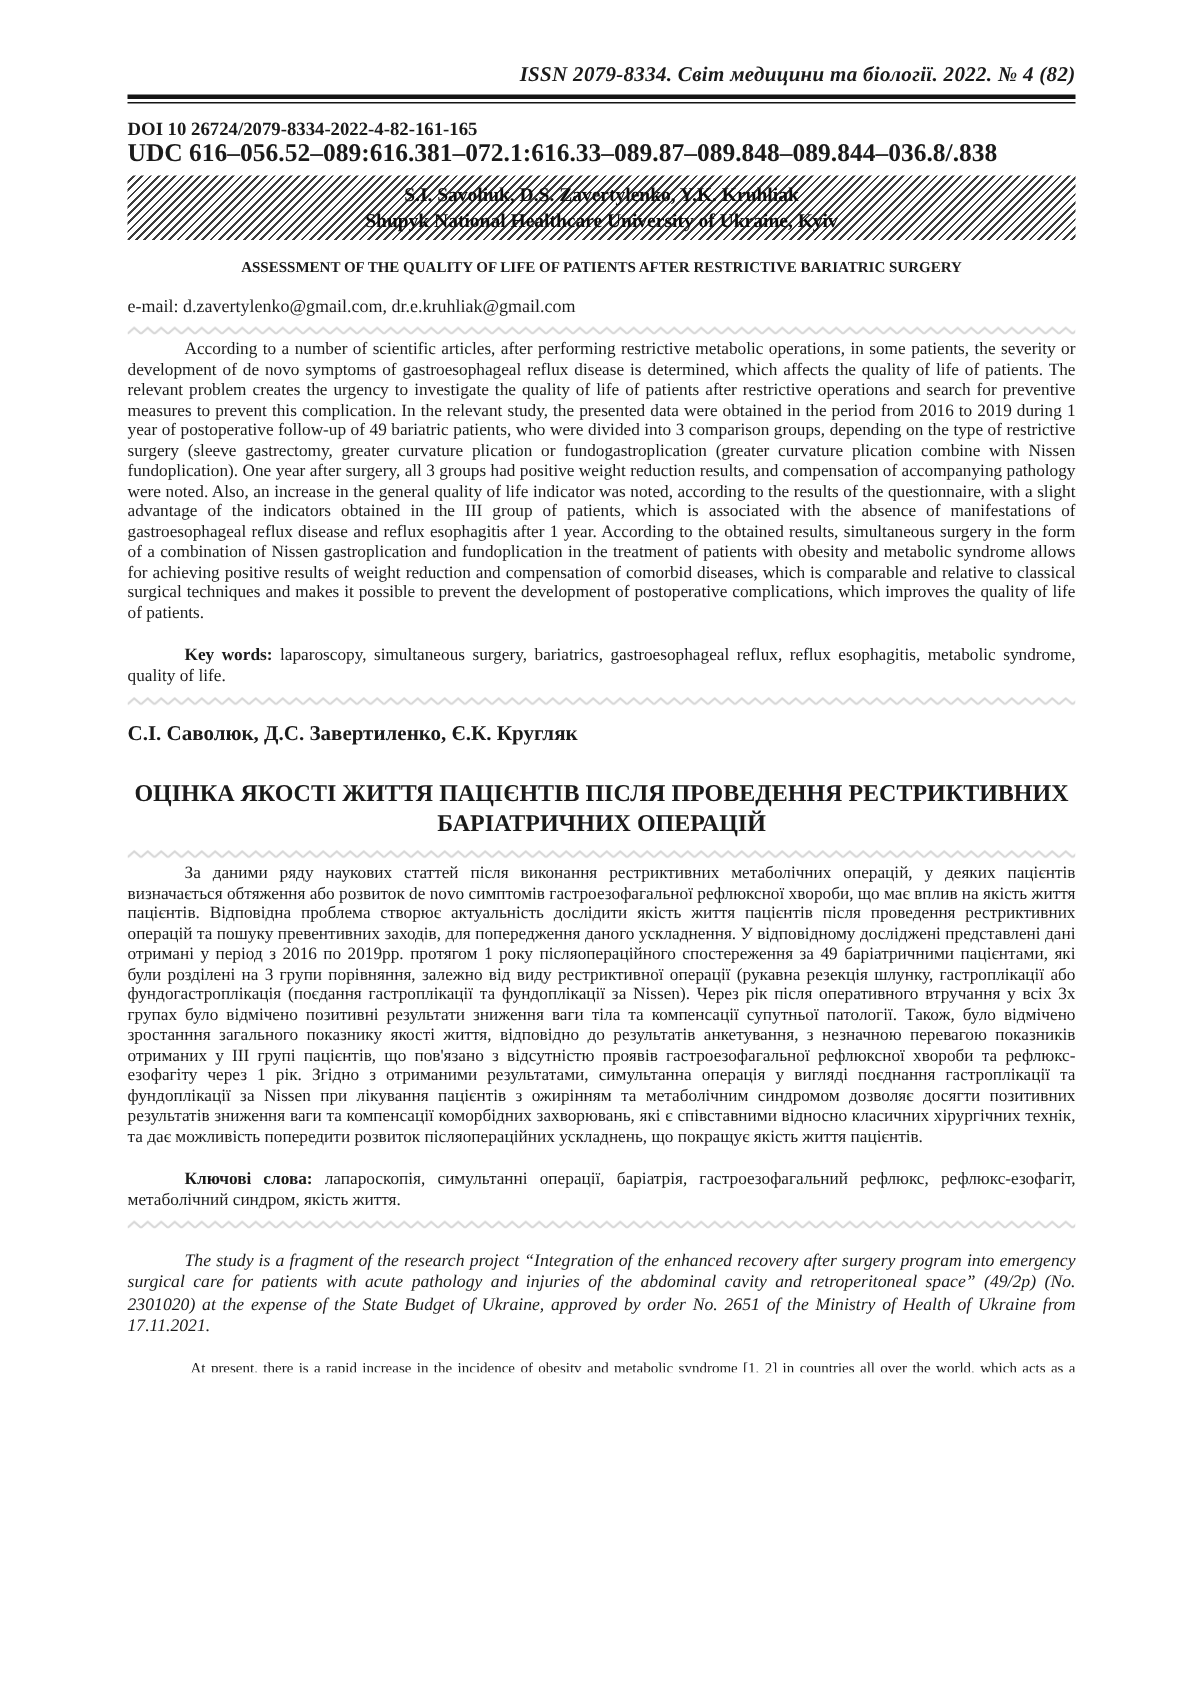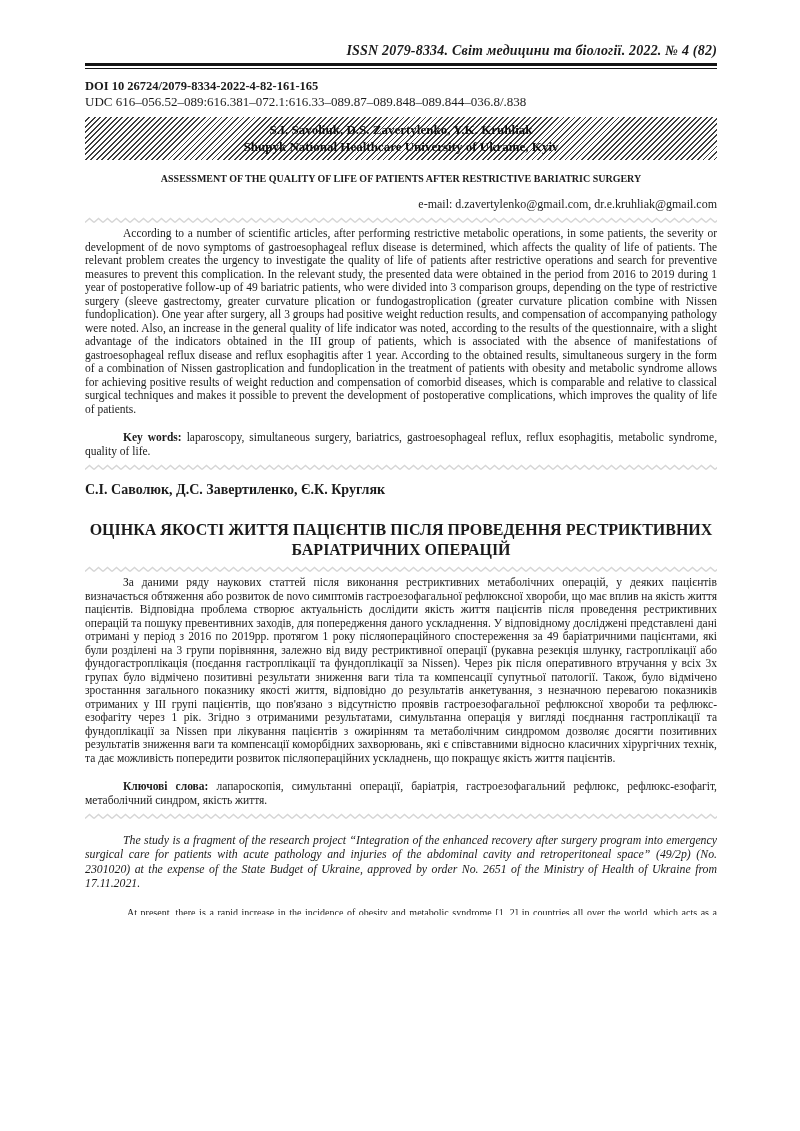--- a/index.html
+++ b/index.html
@@ -6,28 +6,28 @@
   h1,h2,p,div{margin:0;padding:0;}
   .page{
     width:800px;height:915px;background:#ffffff;position:relative;
     box-sizing:border-box;padding:42px 83px 0 85px;
     font-family:"Liberation Serif","DejaVu Serif",serif;color:#1b1b1b;
     overflow:hidden;
   }
   .issn{font-size:14px;font-weight:bold;font-style:italic;text-align:right;line-height:17px;letter-spacing:.2px;}
   .double-rule{margin-top:4px;height:2px;border-top:3px solid #141414;border-bottom:1px solid #141414;}
   .doi{margin-top:9px;font-weight:bold;font-size:12.5px;line-height:16px;}
-  .udc{font-weight:normal;font-size:13px;line-height:16px;}
+  .udc{font-weight:bold;font-size:17px;line-height:16px;}
   .hatch-band{
     margin-top:7px;padding:4px 0 5px;text-align:center;
     background:repeating-linear-gradient(135deg,#ffffff 0px,#ffffff 2.6px,#3d3d3d 2.6px,#3d3d3d 3.9px);
   }
   .band-line{font-weight:bold;font-size:13px;line-height:17px;color:#0e0e0e;}
   .title-en{margin:9px 40px 0;font-size:10px;line-height:19px;text-align:center;font-weight:bold;}
-  .email{margin-top:9px;font-size:12px;text-align:right;line-height:14px;}
+  .email{margin-top:9px;font-size:12px;line-height:14px;}
   .zigzag{display:block;margin-top:6px;}
   .abstract{margin-top:3px;font-size:11.5px;line-height:13.5px;text-align:justify;text-indent:38px;}
   .kw{margin-top:15px;}
   .b{font-weight:bold;}
   .authors-uk{margin-top:10px;text-align:left;font-weight:bold;font-size:14px;line-height:17px;}
   .title-uk{margin-top:22px;text-align:center;font-weight:bold;font-size:16px;line-height:20px;}
   .funding{margin-top:13px;font-style:italic;font-size:11.8px;line-height:14.4px;text-align:justify;text-indent:38px;}
   .body-text{margin-top:14px;font-size:10px;line-height:16.1px;text-align:justify;text-indent:42px;}
   .footer{position:absolute;left:85px;right:83px;top:1050px;font-family:Liberation Mono, monospace;}
   .copyright{font-size:12.5px;line-height:15px;padding-left:38px;}

